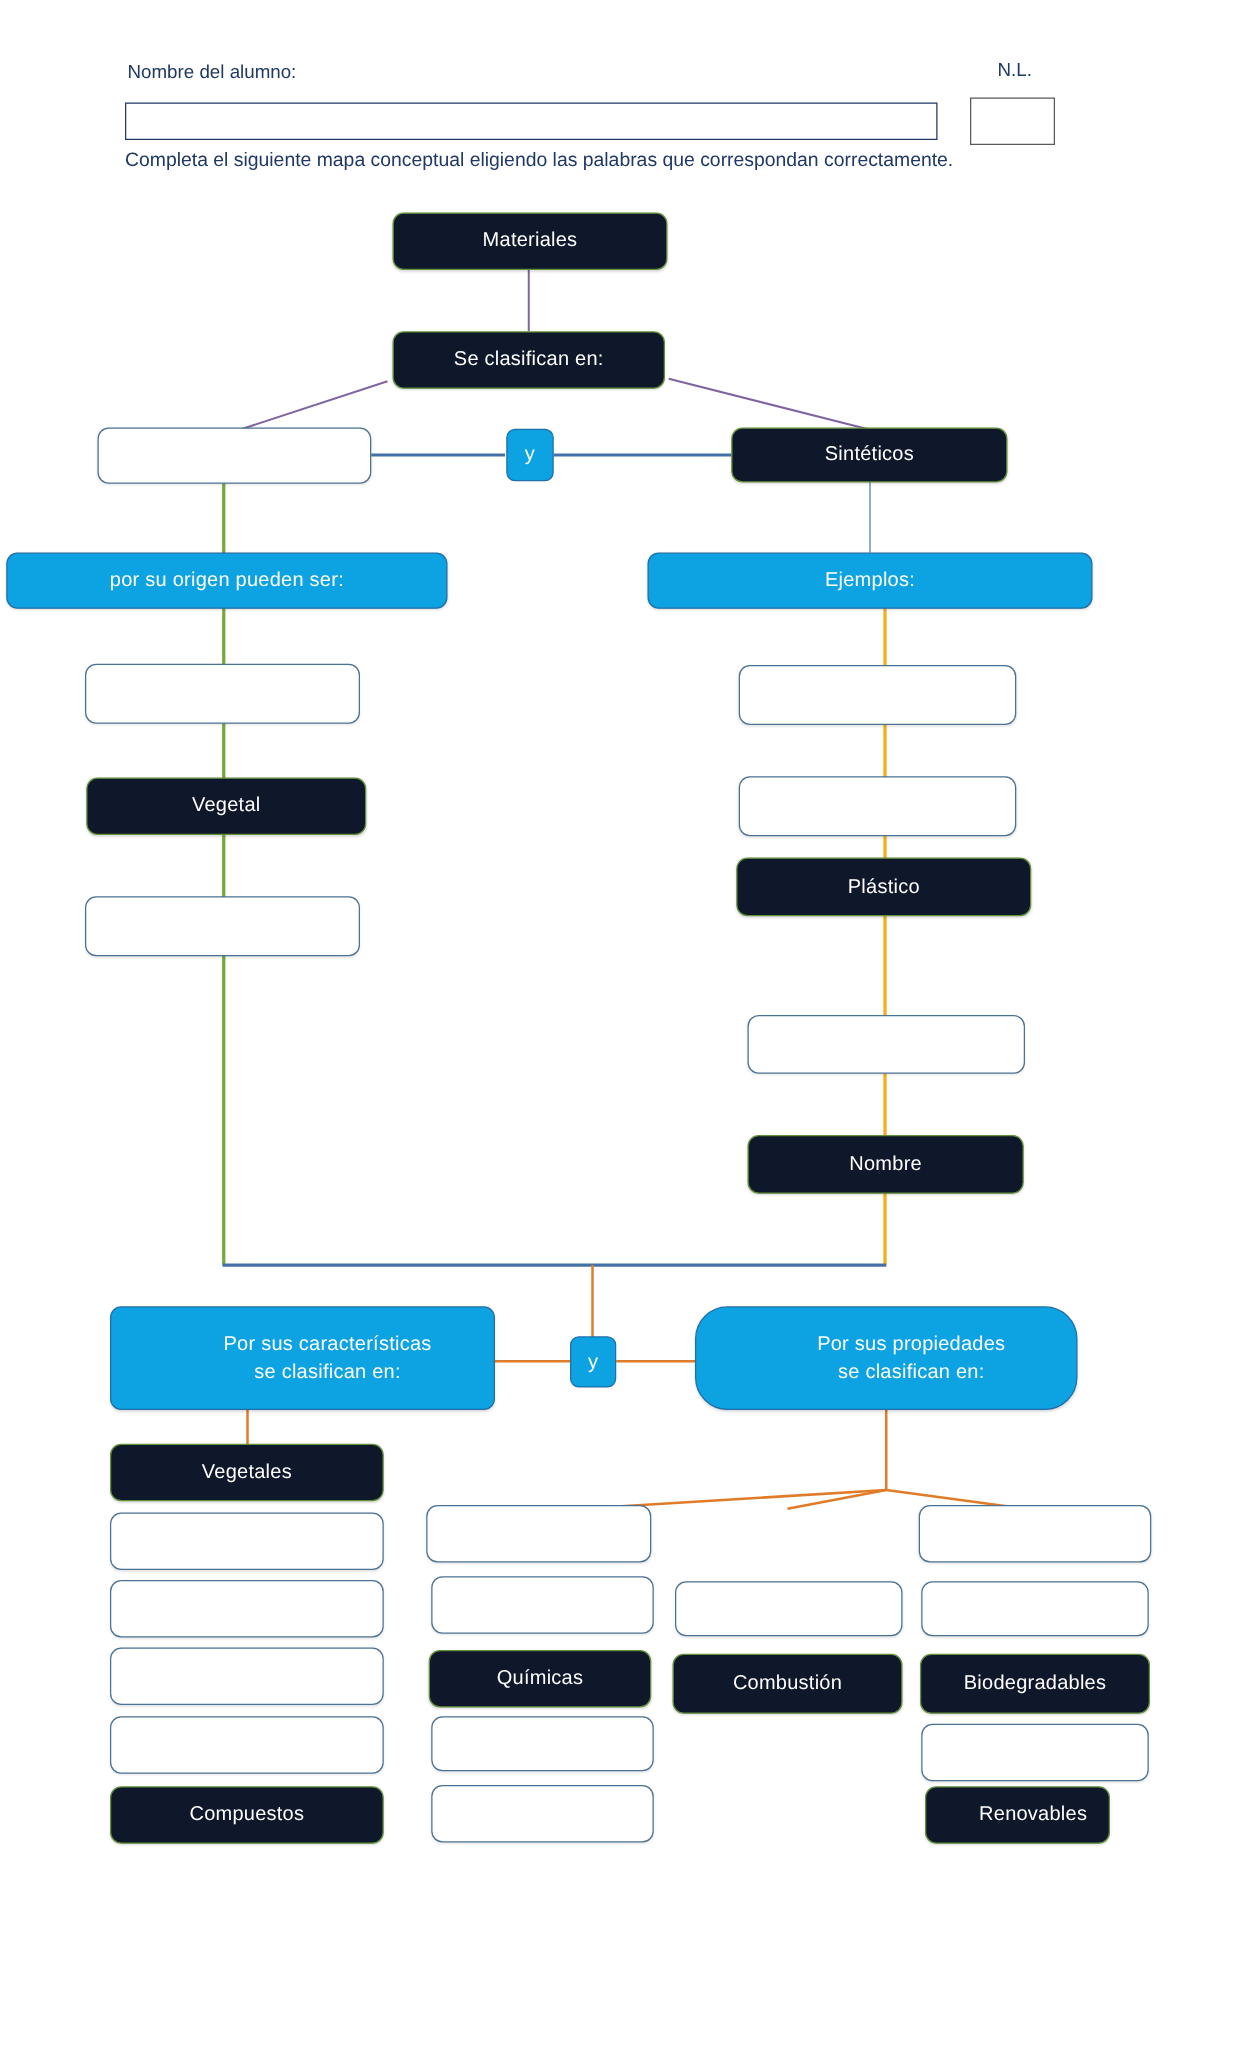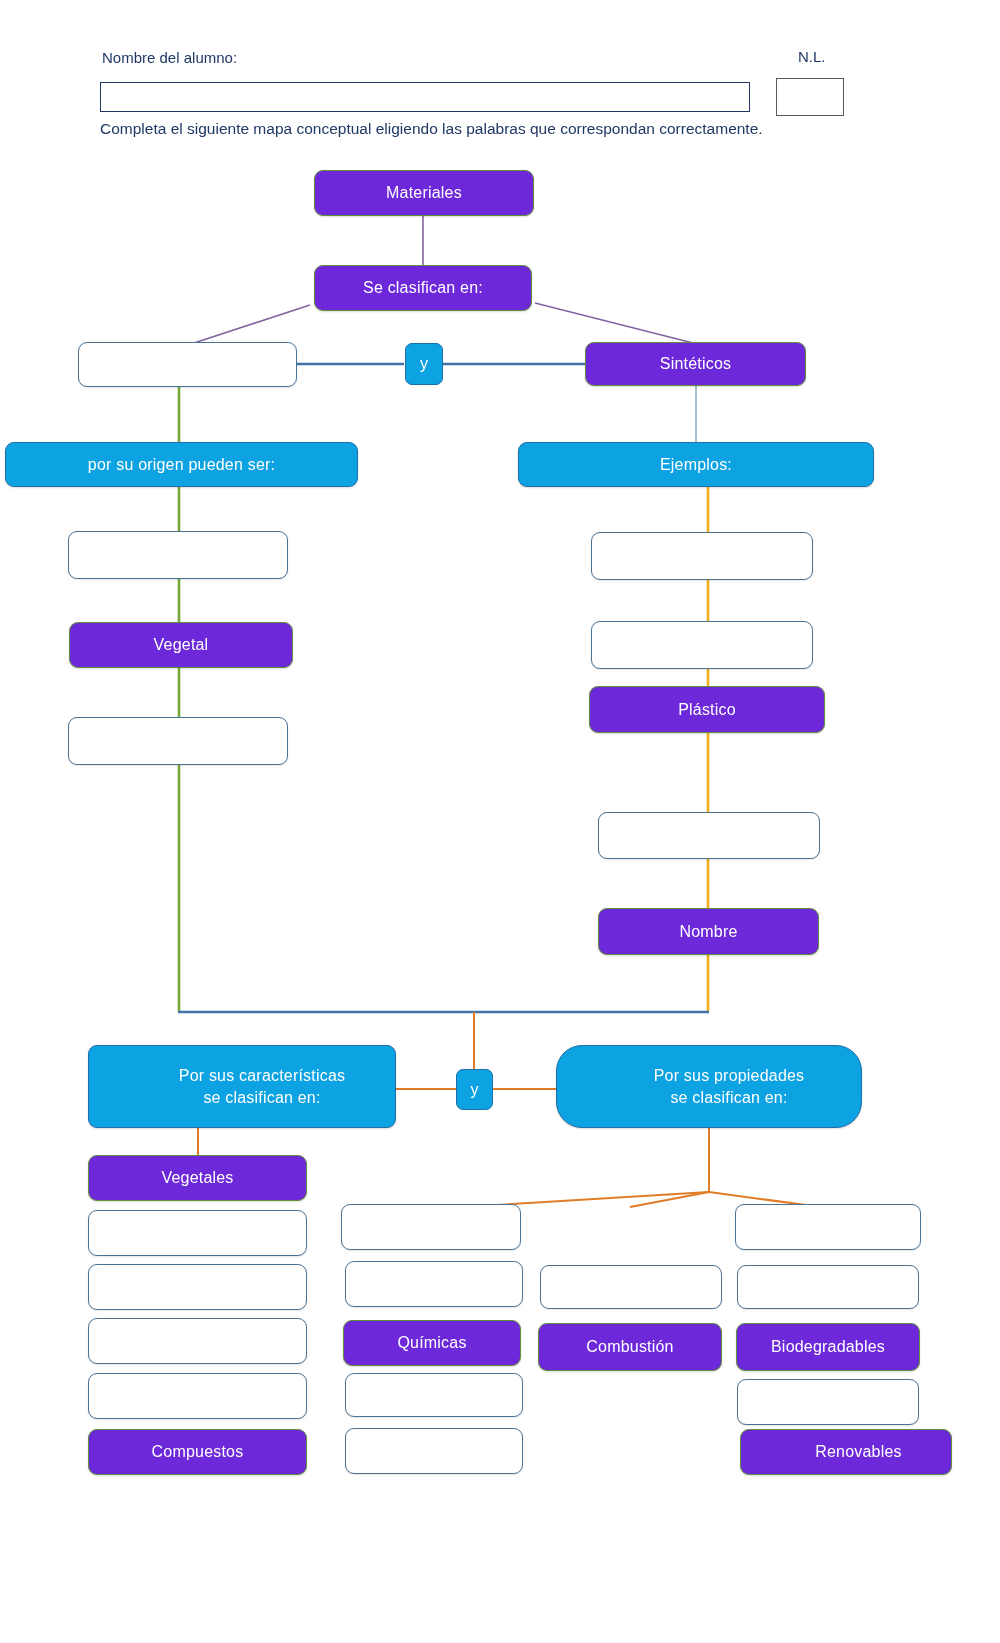--- a/index.html
+++ b/index.html
@@ -26,21 +26,21 @@
   #lines{position:absolute;left:0;top:0;width:1000px;height:1643px;pointer-events:none;}
 
   .node{
     position:absolute;box-sizing:border-box;
     display:flex;align-items:center;justify-content:center;text-align:center;
     border-radius:9px;
     font-size:16px;line-height:1.12;
     letter-spacing:.2px;
   }
   .green{
-    background:#6d28d9;border:1.4px solid #63903B;color:#ffffff;
+    background:#0f172a;border:1.4px solid #63903B;color:#ffffff;
     box-shadow:0 1px 2px rgba(0,0,0,.14);
   }
   .blue{
     background:#0DA2E2;border:1.4px solid #1F6FA8;color:#ffffff;
     box-shadow:0 1px 2px rgba(0,0,0,.14);
   }
   .blank{
     background:#ffffff;border:1.4px solid #4A7294;color:transparent;
     box-shadow:0 1px 2px rgba(0,0,0,.10);
   }
@@ -147,15 +147,15 @@
   <div class="node blank" style="left:345px;top:1373px;width:178px;height:44px;"></div>
   <div class="node blank" style="left:345px;top:1428px;width:178px;height:46px;"></div>
 
   <div class="node blank" style="left:540px;top:1265px;width:182px;height:44px;"></div>
   <div class="node green" style="left:538px;top:1323px;width:184px;height:48px;">Combustión</div>
 
   <div class="node blank" style="left:735px;top:1204px;width:186px;height:46px;"></div>
   <div class="node blank" style="left:737px;top:1265px;width:182px;height:44px;"></div>
   <div class="node green" style="left:736px;top:1323px;width:184px;height:48px;">Biodegradables</div>
   <div class="node blank" style="left:737px;top:1379px;width:182px;height:46px;"></div>
-  <div class="node green" style="left:740px;top:1429px;width:212px;height:46px;padding-left:25px;">Renovables</div>
+  <div class="node green" style="left:740px;top:1429px;width:148px;height:46px;padding-left:25px;">Renovables</div>
 
 </div>
 
 </body></html>

